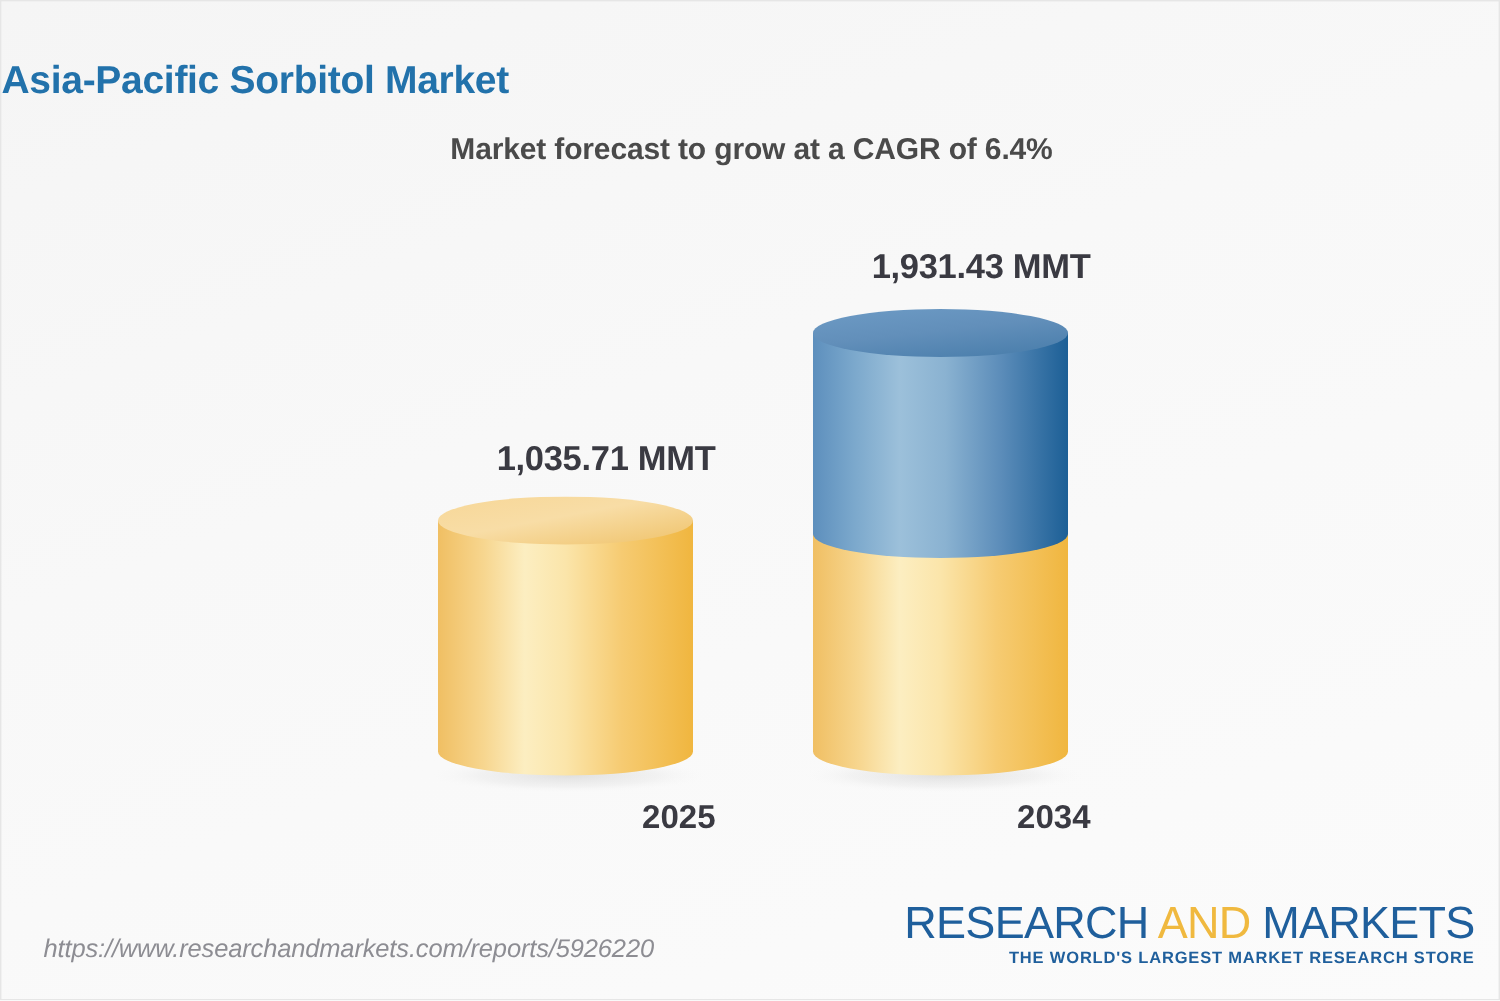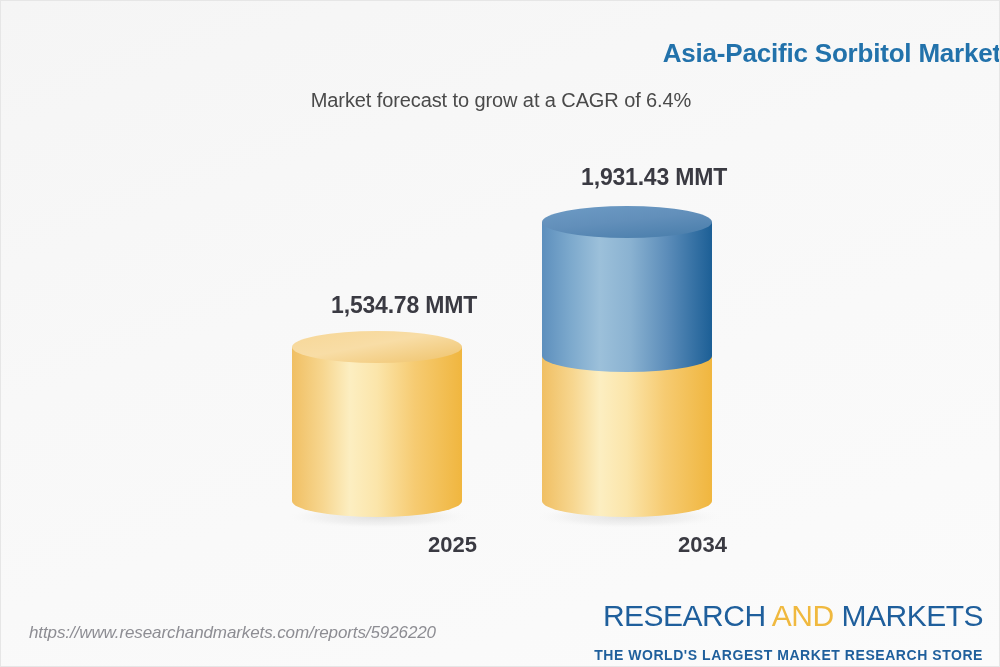--- a/index.html
+++ b/index.html
@@ -22,34 +22,34 @@
     border: 1px solid #e6e6e6;
     overflow: hidden;
   }
 
   
   .chart-title {
     position: absolute;
     top: 37px;
     left: 0;
     width: 1000px;
-    text-align: right;
+    text-align: left;
     font-size: 26px;
     font-weight: bold;
     color: #2272ab;
     letter-spacing: -0.2px;
   }
   .chart-subtitle {
     position: absolute;
     top: 88px;
     left: 0;
     width: 1000px;
     text-align: center;
     font-size: 20px;
-    font-weight: normal;
+    font-weight: bold;
     color: #4a4a4a;
     letter-spacing: -0.1px;
   }
 
   
   .value-label {
     position: absolute;
     text-align: right;
     font-size: 23px;
     font-weight: bold;
@@ -97,22 +97,22 @@
   }
   .logo-main {
     font-size: 30px;
     font-weight: normal;
     color: #1f5f9c;
     letter-spacing: -0.5px;
     white-space: nowrap;
   }
   .logo-main .logo-and { color: #f0b93f; }
   .logo-tag {
-    margin-top: 17px;
-    font-size: 14px;
+    margin-top: 3px;
+    font-size: 11px;
     font-weight: bold;
     color: #1f5f9c;
     letter-spacing: 0.55px;
     white-space: nowrap;
   }
 </style>
 </head>
 <body>
 
 <div class="canvas">
@@ -143,21 +143,21 @@
         </radialGradient>
       </defs>
 
       <ellipse cx="92" cy="186" rx="96" ry="12" fill="url(#shadow1)"></ellipse>
 
       <path d="M5,16 L5,170 A85,16 0 0 0 175,170 L175,16 Z" fill="url(#goldBody1)"></path>
 
       <ellipse cx="90" cy="16" rx="85" ry="16" fill="url(#goldTop1)"></ellipse>
     </svg>
   </div>
-  <div class="value-label" id="label-bar-1">1,534.78 MMT</div>
+  <div class="value-label" id="label-bar-1">1,035.71 MMT</div>
   <div class="category-label" id="cat-bar-1">2025</div>
 
   <div class="cyl" id="cyl-bar-2" style="left:536px; top:198px;">
     <svg width="210" height="340" viewBox="0 0 210 340" xmlns="http://www.w3.org/2000/svg">
       <defs>
         <linearGradient id="blueBody2" x1="0" y1="0" x2="1" y2="0">
           <stop offset="0%" stop-color="#5d8fbd"></stop>
           <stop offset="16%" stop-color="#7ba8cc"></stop>
           <stop offset="34%" stop-color="#9cc0da"></stop>
           <stop offset="52%" stop-color="#8ab2d1"></stop>

